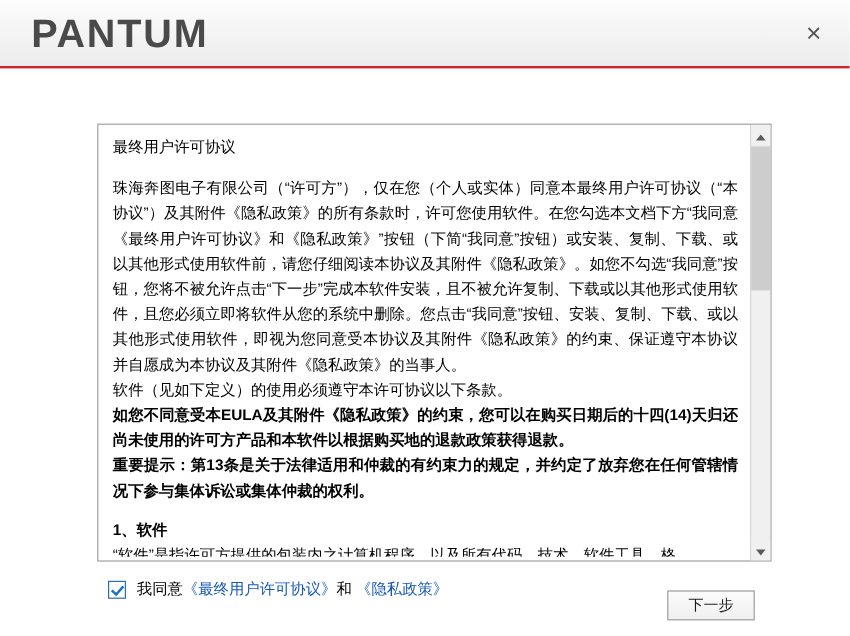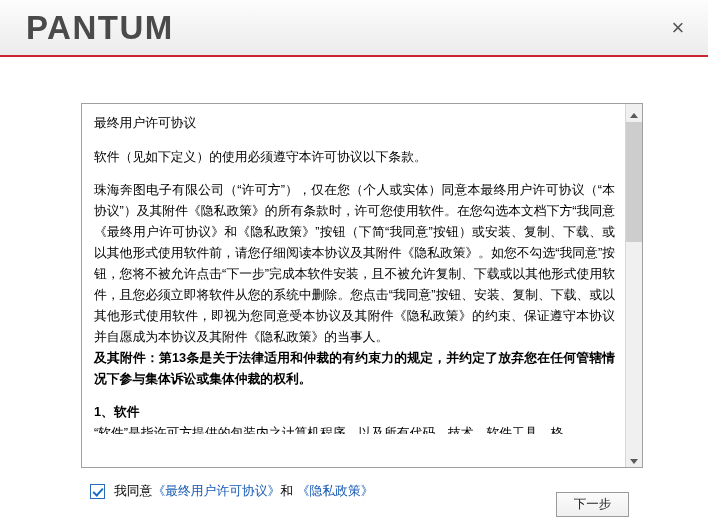--- a/index.html
+++ b/index.html
@@ -210,23 +210,24 @@
 
   <div class="header">
     <div class="brand">PANTUM</div>
     <div class="close-btn">×</div>
   </div>
 
   <div class="eula-wrap">
     <div class="eula-text">
 
       <p class="title">最终用户许可协议</p>
+      <p class="para spaced">珠海奔图电子有限公司（“许可方”），仅在您（个人或实体）同意本最终用户许可协议（“本协议”）及其附件《隐私政策》的所有条款时，许可您使用软件。在您勾选本文档下方“我同意《最终用户许可协议》和《隐私政策》”按钮（下简“我同意”按钮）或安装、复制、下载、或以其他形式使用软件前，请您仔细阅读本协议及其附件《隐私政策》。如您不勾选“我同意”按钮，您将不被允许点击“下一步”完成本软件安装，且不被允许复制、下载或以其他形式使用软件，且您必须立即将软件从您的系统中删除。您点击“我同意”按钮、安装、复制、下载、或以其他形式使用软件，即视为您同意受本协议及其附件《隐私政策》的约束、保证遵守本协议并自愿成为本协议及其附件《隐私政策》的当事人。</p>
       <p class="para">软件（见如下定义）的使用必须遵守本许可协议以下条款。</p>
-      <p class="para spaced">珠海奔图电子有限公司（“许可方”），仅在您（个人或实体）同意本最终用户许可协议（“本协议”）及其附件《隐私政策》的所有条款时，许可您使用软件。在您勾选本文档下方“我同意《最终用户许可协议》和《隐私政策》”按钮（下简“我同意”按钮）或安装、复制、下载、或以其他形式使用软件前，请您仔细阅读本协议及其附件《隐私政策》。如您不勾选“我同意”按钮，您将不被允许点击“下一步”完成本软件安装，且不被允许复制、下载或以其他形式使用软件，且您必须立即将软件从您的系统中删除。您点击“我同意”按钮、安装、复制、下载、或以其他形式使用软件，即视为您同意受本协议及其附件《隐私政策》的约束、保证遵守本协议并自愿成为本协议及其附件《隐私政策》的当事人。</p>
-      <p class="para bold">及其附件：第13条是关于法律适用和仲裁的有约束力的规定，并约定了放弃您在任何管辖情况下参与集体诉讼或集体仲裁的权利。</p>
+      <p class="para bold">如您不同意受本EULA及其附件《隐私政策》的约束，您可以在购买日期后的十四(14)天归还尚未使用的许可方产品和本软件以根据购买地的退款政策获得退款。</p>
+      <p class="para bold">重要提示：第13条是关于法律适用和仲裁的有约束力的规定，并约定了放弃您在任何管辖情况下参与集体诉讼或集体仲裁的权利。</p>
       <p class="para bold spaced">1、软件</p>
       <p class="para clipped">“软件”是指许可方提供的包装内之计算机程序，以及所有代码、技术、软件工具、格</p>
     </div>
     <div class="scrollbar">
       <div class="sb-arrow up"><i></i></div>
       <div class="sb-thumb"></div>
       <div class="sb-arrow down"><i></i></div>
     </div>
   </div>
 

